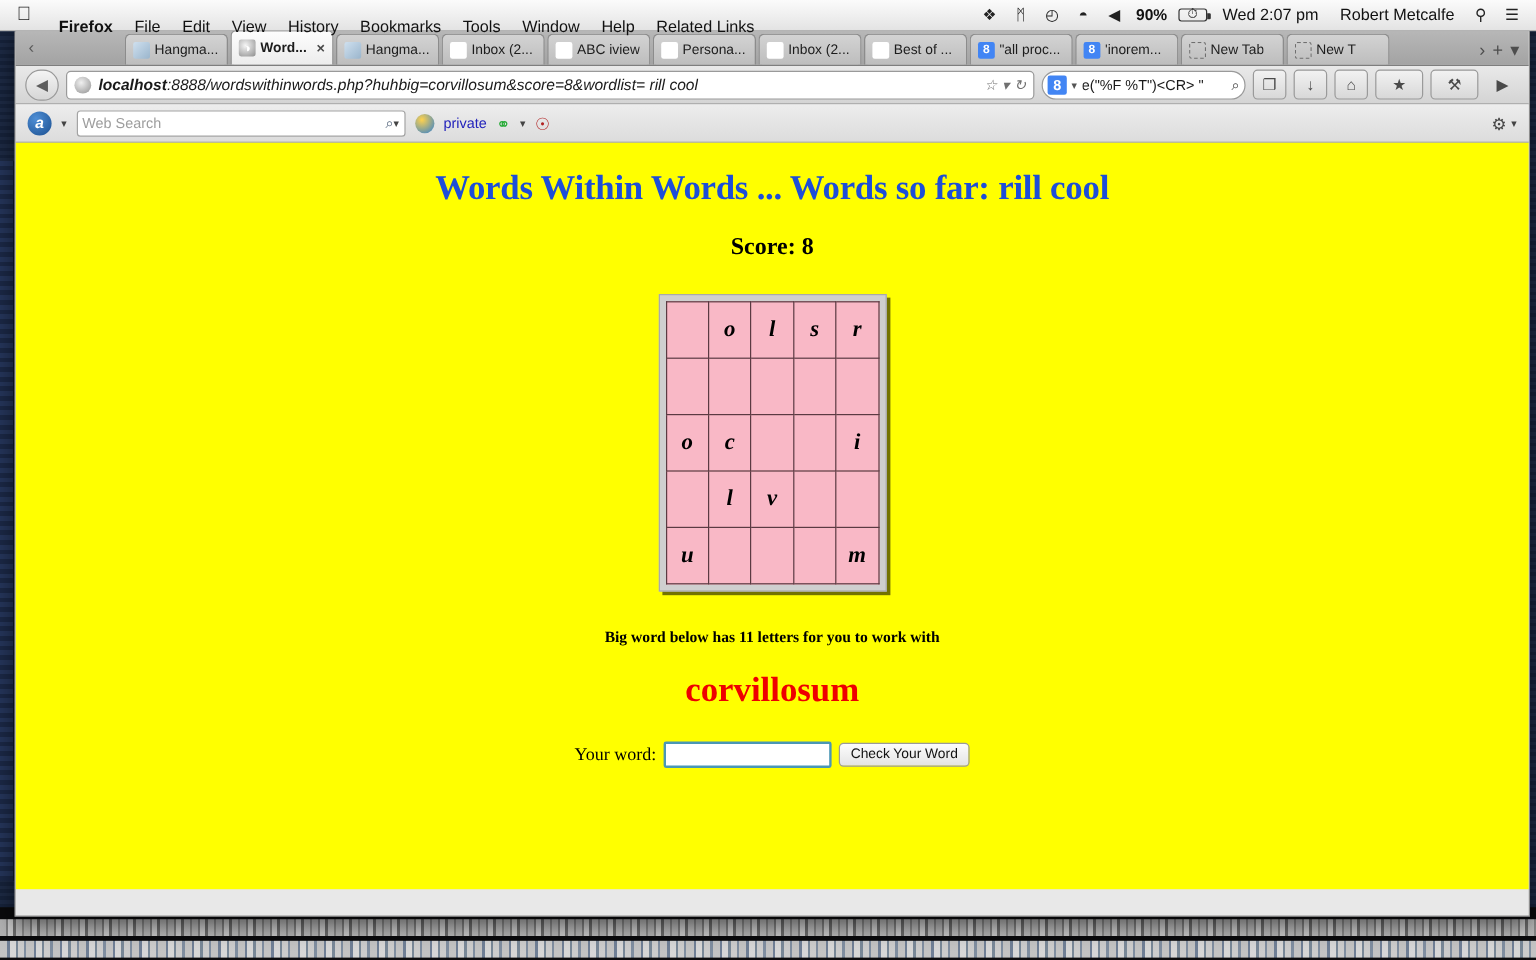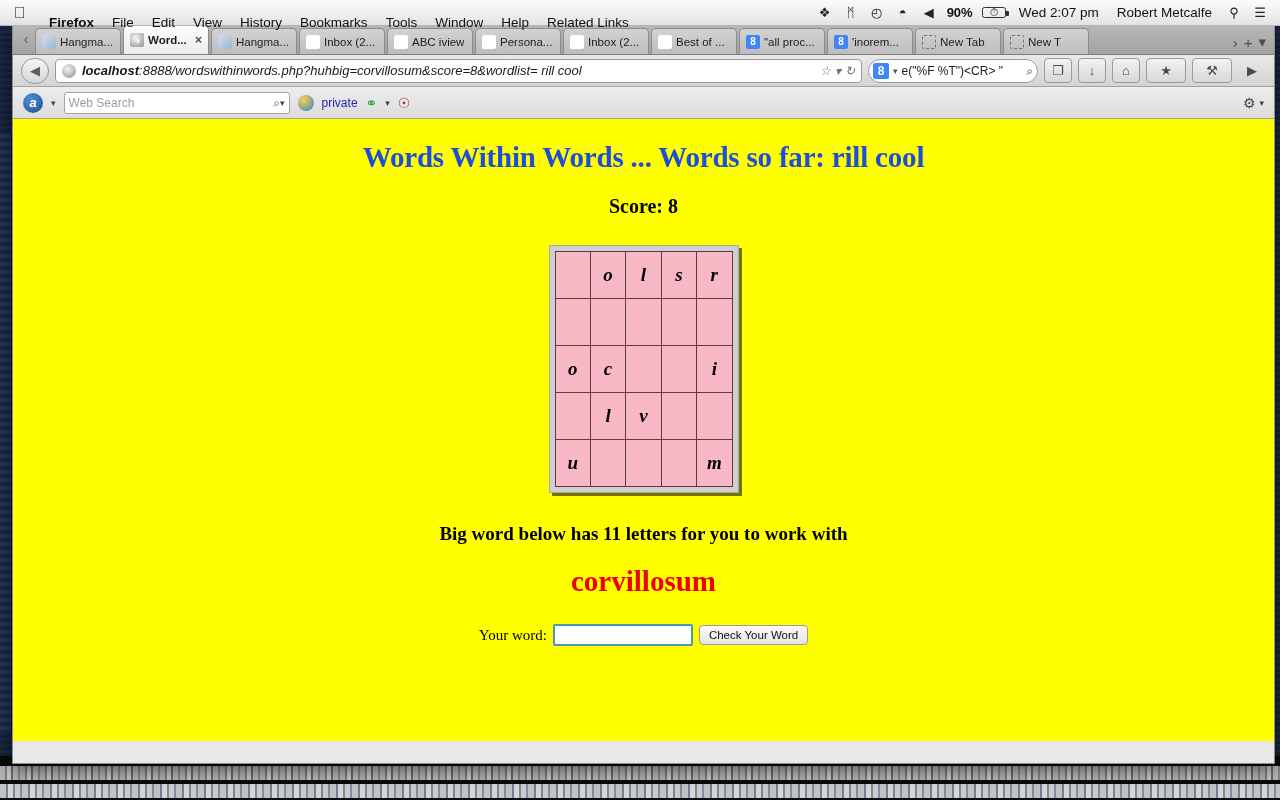--- a/index.html
+++ b/index.html
@@ -102,21 +102,21 @@
     height: 32px; width: 100%;
     background: linear-gradient(180deg,#b9b9b9 0%,#a3a3a3 100%);
     display: flex; align-items: flex-end; padding-left: 4px;
     border-bottom: 1px solid #7e7e7e;
     position: relative;
   }
   #tab-scroll-left {
     width: 18px; height: 30px; display: flex; align-items: center; justify-content: center;
     color: #5a5a5a; font-size: 14px;
   }
-  #tabs { display: flex; align-items: flex-end; overflow: hidden; flex: 1; }
+  #tabs { display: flex; align-items: flex-end; overflow: hidden; flex: 1; justify-content: center; }
   .tab {
     height: 26px; min-width: 86px; max-width: 100px;
     margin-right: 2px;
     background: linear-gradient(180deg,#d3d3d3 0%,#bdbdbd 100%);
     border: 1px solid #8c8c8c; border-bottom: none;
     border-radius: 5px 5px 0 0;
     display: flex; align-items: center; gap: 4px;
     padding: 0 6px;
     font-size: 11.5px; color: #1c1c1c; white-space: nowrap;
     flex: 0 0 auto;
@@ -207,21 +207,21 @@
   }
   #alexa-icon {
     width: 20px; height: 20px; border-radius: 50%;
     background: radial-gradient(circle at 35% 30%, #4f8fd6, #1b4f8f);
     color: #fff; font-weight: bold; font-size: 13px;
     display: flex; align-items: center; justify-content: center;
     font-style: italic;
   }
   .caret { font-size: 9px; color: #444; }
   #websearch {
-    width: 226px; height: 22px; background: #fff;
+    width: 274px; height: 22px; background: #fff;
     border: 1px solid #a4a4a4; border-radius: 3px;
     display: flex; align-items: center; padding: 0 4px;
     font-size: 12px; color: #9d9d9d;
   }
   #websearch-text { flex: 1; }
   #websearch-icon { color: #5b6b80; font-size: 12px; }
   #private-globe {
     width: 16px; height: 16px; border-radius: 50%;
     background: radial-gradient(circle at 35% 30%, #ffd24d, #2f7fd1);
   }
@@ -273,21 +273,21 @@
   #shuffle-button {
     font-family: "Liberation Sans", sans-serif;
     font-size: 11px; font-style: normal; font-weight: normal;
     color: #111;
     background: linear-gradient(180deg,#fcfcfc,#e4e4e4);
     border: 1px solid #9a9a9a; border-radius: 4px;
     padding: 2px 9px;
   }
 
   #big-word-note {
-    text-align: center; font-size: 19px; font-weight: bold;
+    text-align: center; font-size: 13px; font-weight: bold;
     color: #000; padding-top: 30px;
   }
   #big-word {
     text-align: center; font-size: 29px; font-weight: bold;
     color: #ee0000; padding-top: 20px;
   }
   #word-form {
     display: flex; align-items: center; justify-content: center;
     gap: 6px; padding-top: 26px;
   }

